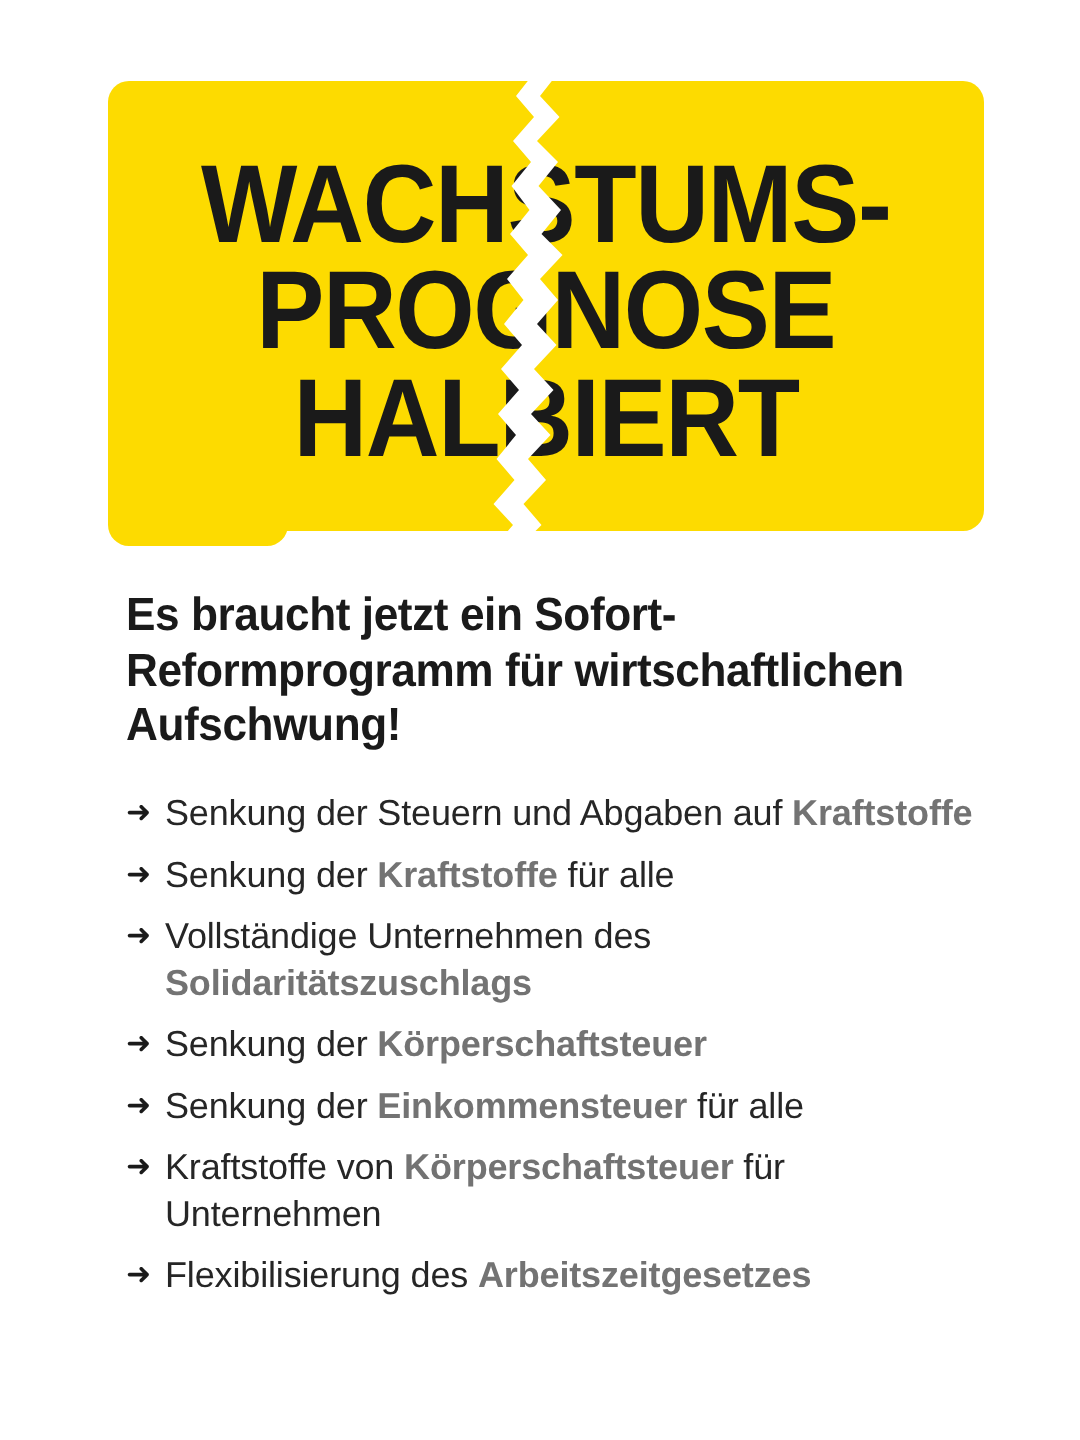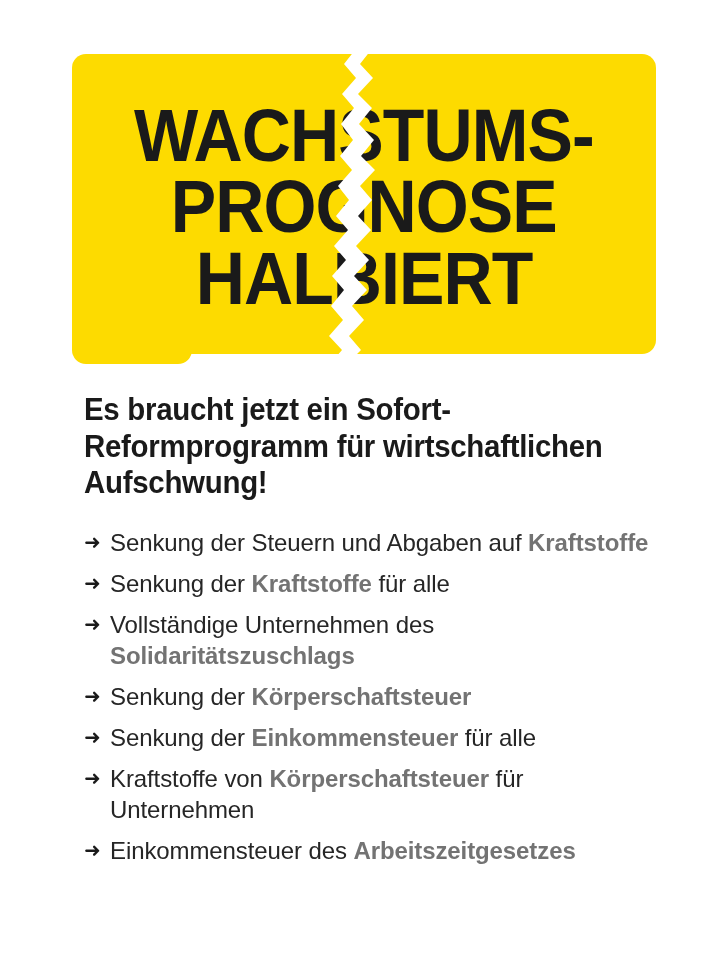--- a/index.html
+++ b/index.html
@@ -187,18 +187,18 @@
     </li>
     <li class="bullet">
       <span class="bullet-arrow">➜</span>
       <span class="bullet-text">
         <span>Kraftstoffe von </span><b>Körperschaftsteuer</b><span> für Unternehmen</span>
       </span>
     </li>
     <li class="bullet">
       <span class="bullet-arrow">➜</span>
       <span class="bullet-text">
-        <span>Einkommensteuer des </span><b>Arbeitszeitgesetzes</b><span></span>
+        <span>Flexibilisierung des </span><b>Arbeitszeitgesetzes</b><span></span>
       </span>
     </li>
   </ul>
 
 </div>
 
 </body></html>

